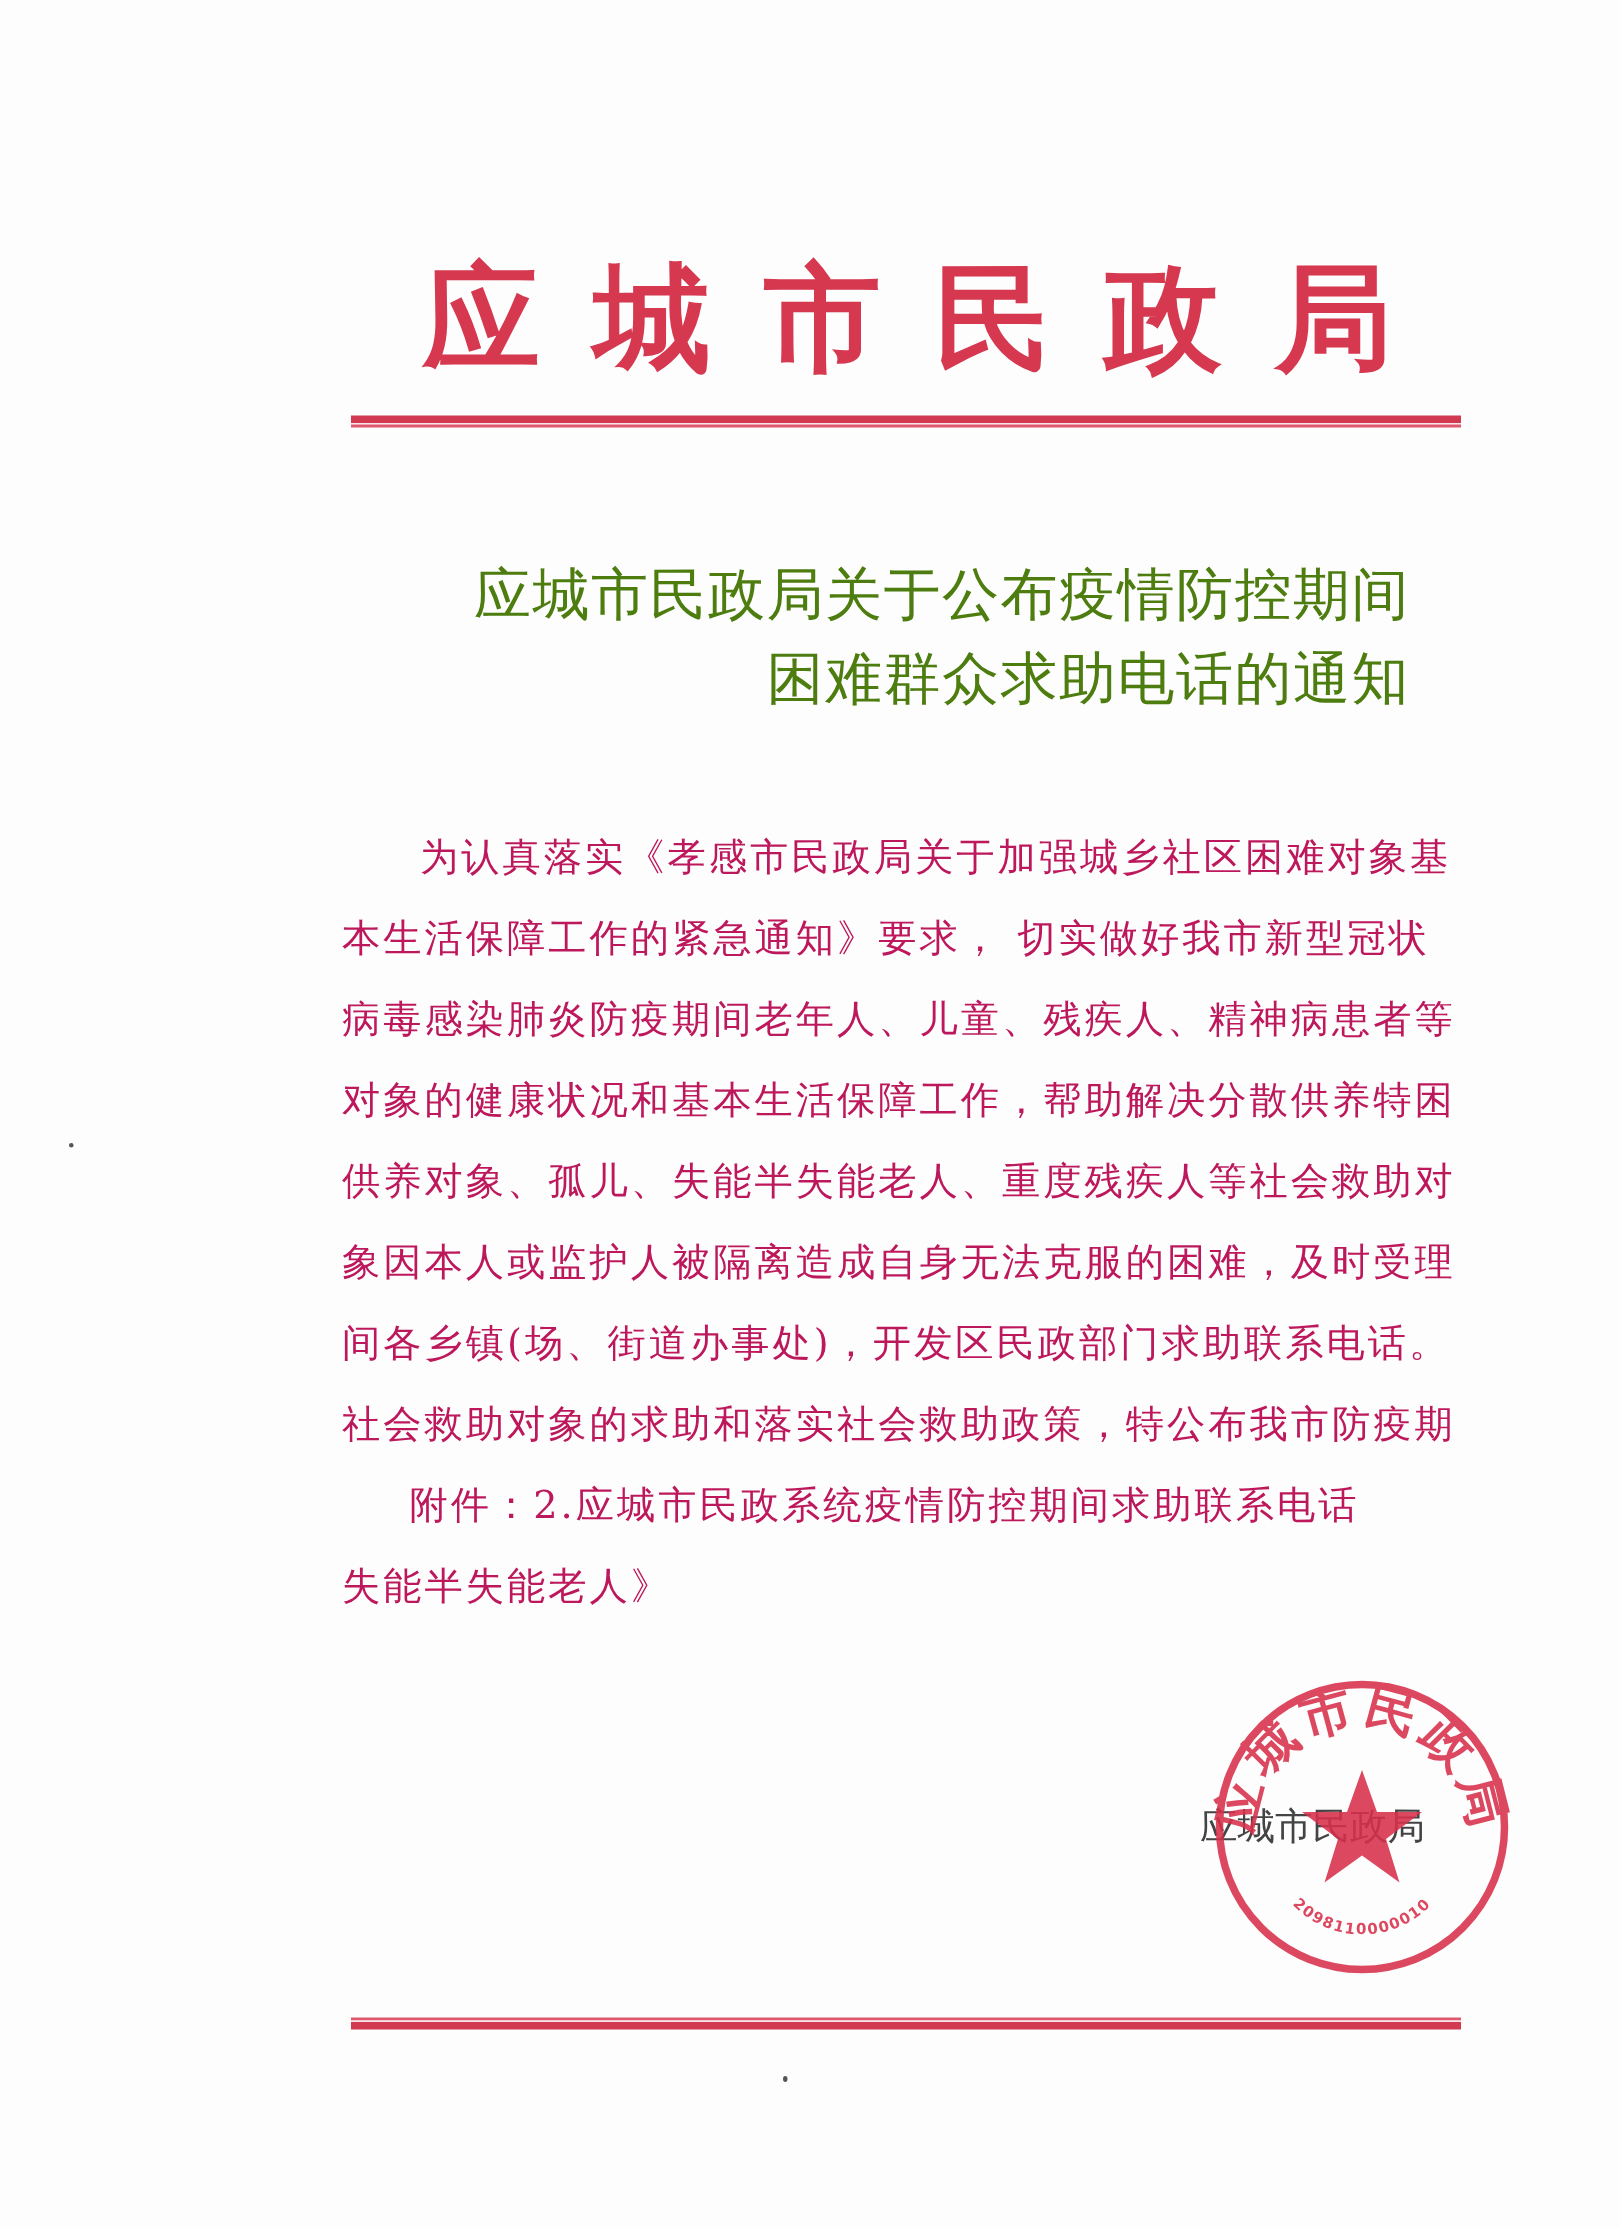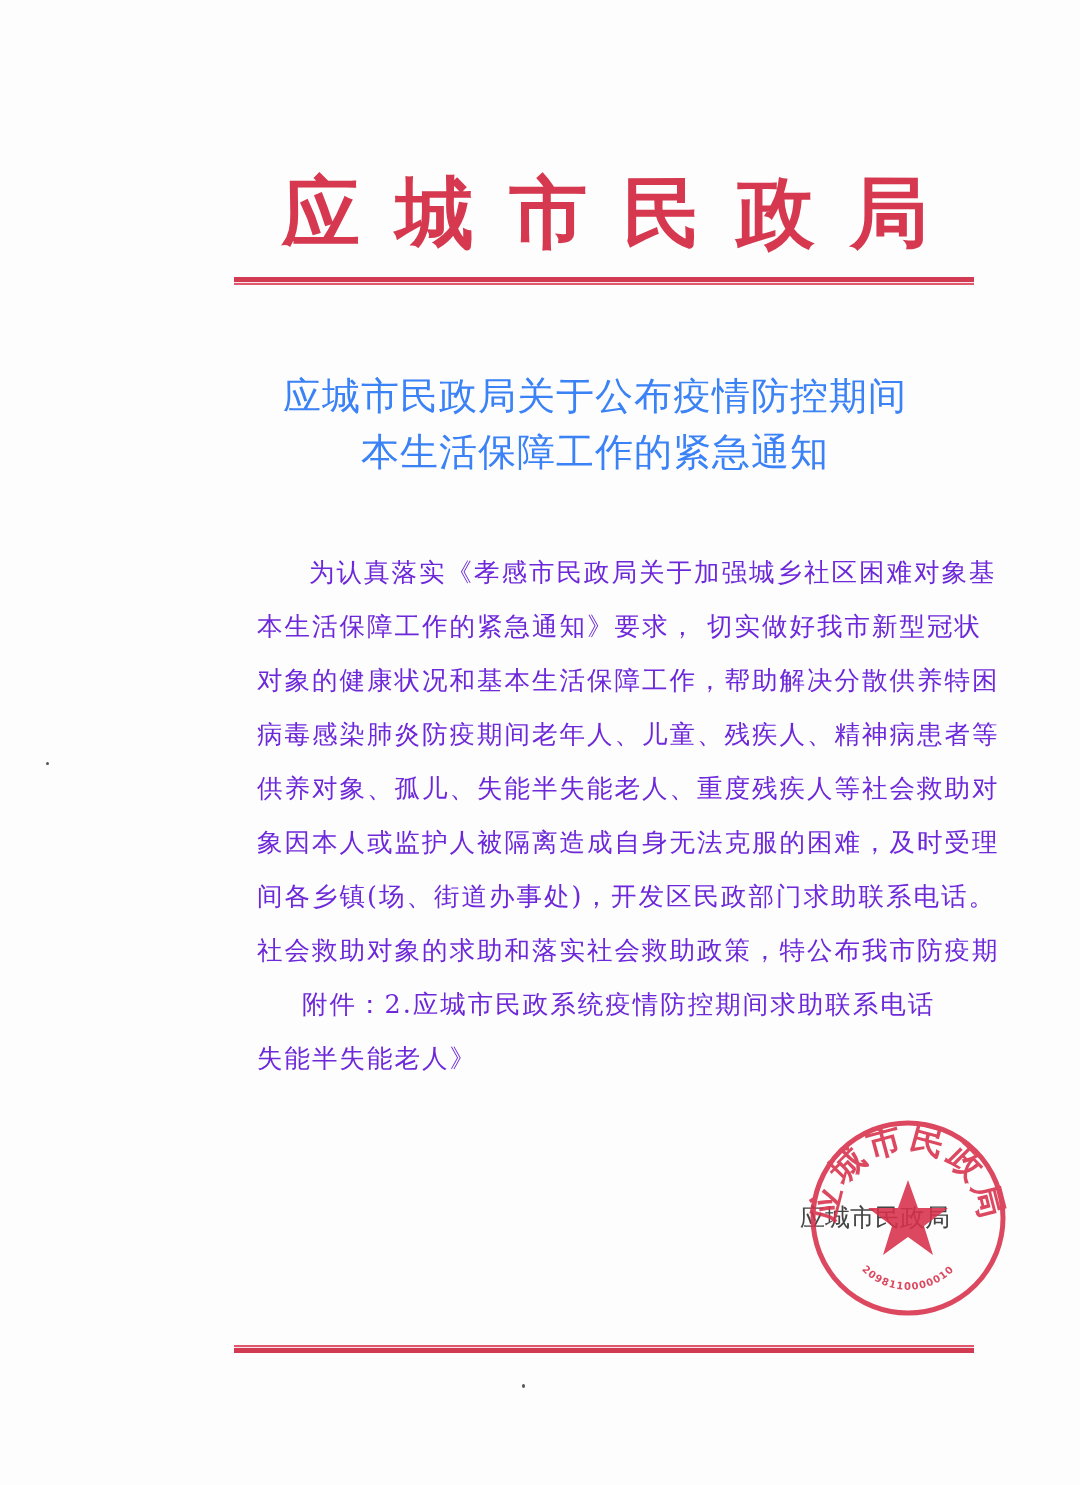--- a/index.html
+++ b/index.html
@@ -25,32 +25,31 @@
   }
   .rule .thick { height: 5px; background: #d23a52; }
   .rule .gap { height: 1px; background: #f7e6e9; }
   .rule .thin { height: 1.5px; background: #e0586d; }
   .rule.top { top: 277px; }
   .rule.bottom { top: 1345px; }
   .rule.bottom .thin { margin-bottom: 0; }
 
   .doc-title {
     position: absolute; left: 250px; top: 368px; width: 690px;
-    text-align: center;
+    text-align: right;
     font-family: "DejaVu Sans", "Liberation Sans", sans-serif;
-    font-size: 38px; line-height: 56px; color: #3b82f6;
+    font-size: 38px; line-height: 56px; color: #4d7c0f;
     letter-spacing: 1px;
   }
   .doc-title div { white-space: nowrap; }
 
   .body-text {
     position: absolute; left: 228px; top: 545px; width: 720px;
-    font-size: 25.5px; line-height: 54px; color: #6d28d9;
+    font-size: 25.5px; line-height: 54px; color: #be185d;
     letter-spacing: 2px;
-    margin-left: 29px;
   }
   .body-text p { margin: 0; white-space: nowrap; }
   .indent { padding-left: 52px; }
 
   .signature {
     position: absolute; left: 760px; top: 1190px; width: 200px;
     font-size: 25px; line-height: 56px; color: #444; text-align: right;
     z-index: 1;
   }
   .signature .org { padding-right: 10px; }
@@ -75,28 +74,28 @@
 </div>
 
 <div class="rule top">
   <div class="thick"></div>
     <div class="gap"></div>
     <div class="thin"></div>
 </div>
 
 <div class="doc-title">
   <div>应城市民政局关于公布疫情防控期间</div>
-  <div>本生活保障工作的紧急通知</div>
+  <div>困难群众求助电话的通知</div>
 </div>
 
 <div class="body-text">
   <p class="indent">为认真落实《孝感市民政局关于加强城乡社区困难对象基</p>
   <p>本生活保障工作的紧急通知》要求， 切实做好我市新型冠状</p>
+  <p>病毒感染肺炎防疫期间老年人、儿童、残疾人、精神病患者等</p>
   <p>对象的健康状况和基本生活保障工作，帮助解决分散供养特困</p>
-  <p>病毒感染肺炎防疫期间老年人、儿童、残疾人、精神病患者等</p>
   <p>供养对象、孤儿、失能半失能老人、重度残疾人等社会救助对</p>
   <p>象因本人或监护人被隔离造成自身无法克服的困难，及时受理</p>
   <p>间各乡镇(场、街道办事处)，开发区民政部门求助联系电话。</p>
   <p>社会救助对象的求助和落实社会救助政策，特公布我市防疫期</p>
   <p class="indent" style="padding-left:45px;">附件：2.应城市民政系统疫情防控期间求助联系电话</p>
   <p>失能半失能老人》</p>
 </div>
 
 <div class="signature">
   <div class="org">应城市民政局</div>

